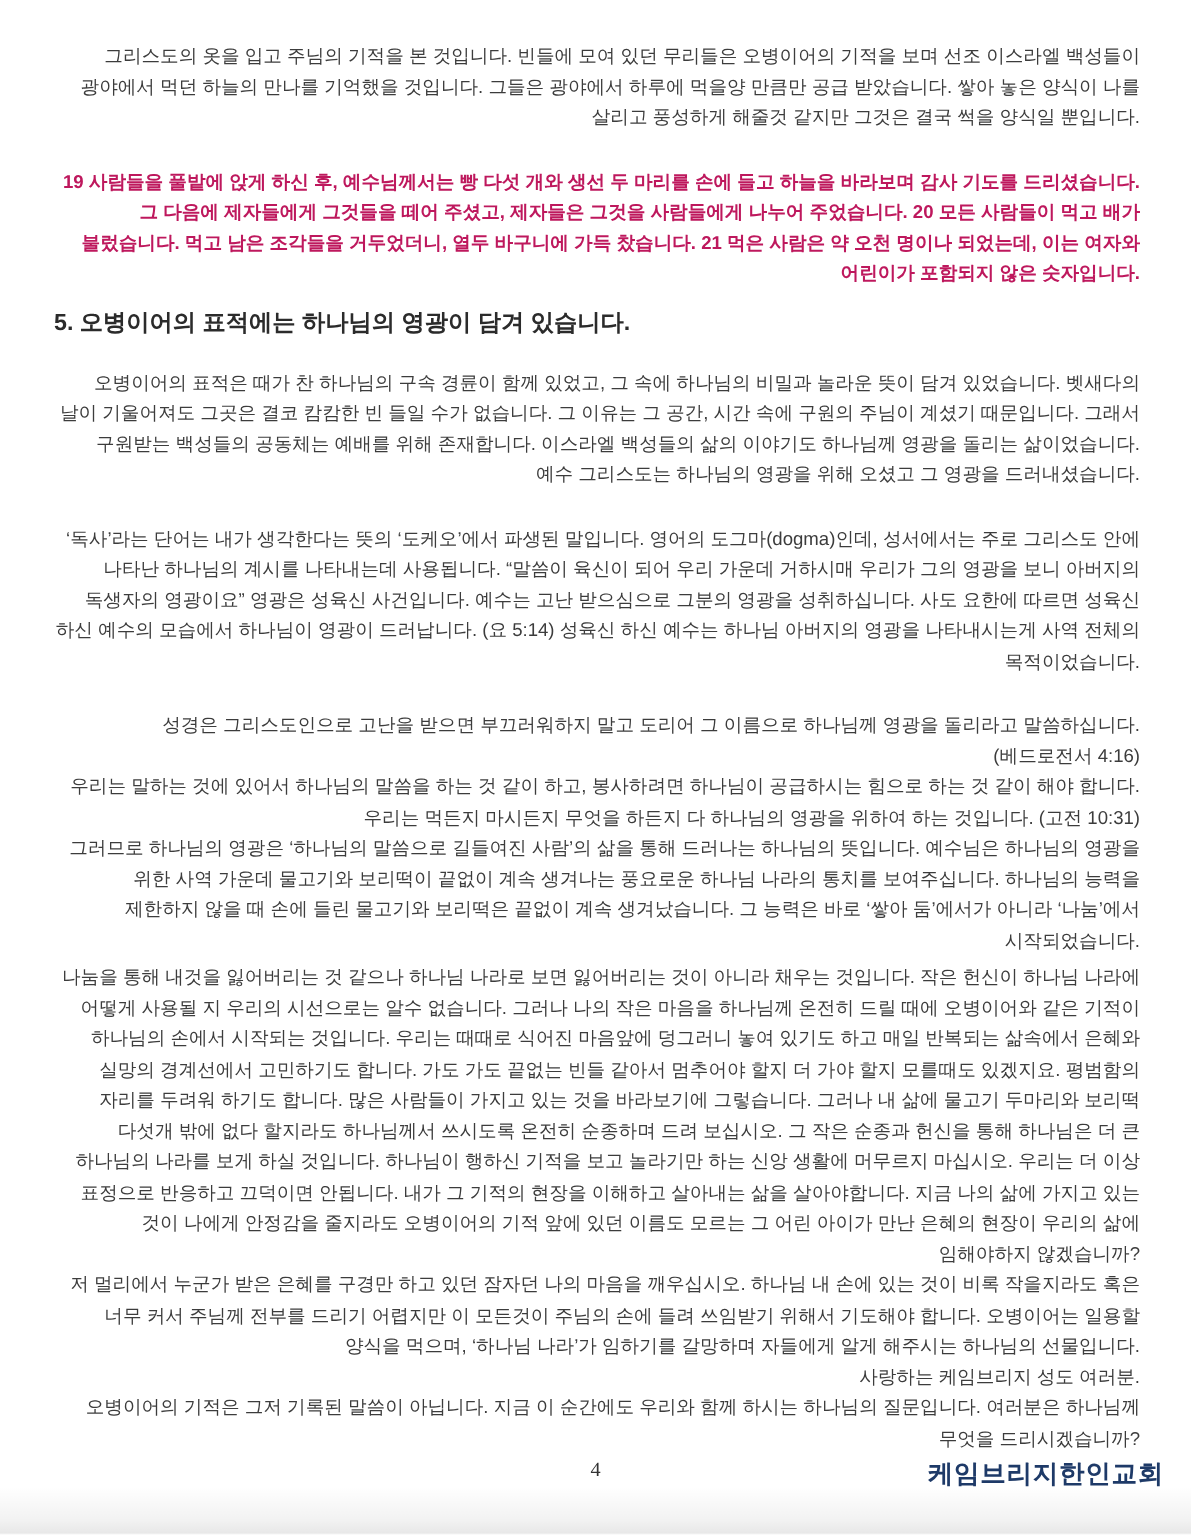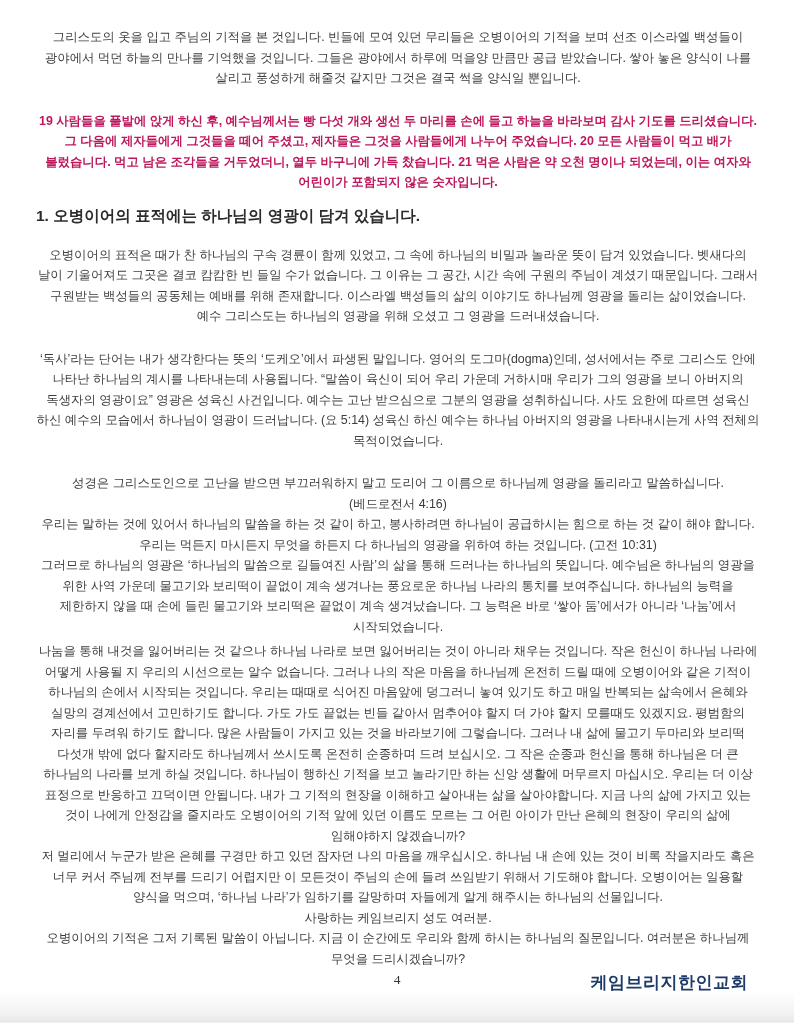--- a/index.html
+++ b/index.html
@@ -13,21 +13,21 @@
   .content {
     position: absolute;
     left: 36px; right: 34px; top: 27px;
   }
   .para {
     font-size: 12.4px;
     line-height: 20.5px;
     color: #3c3c3c;
     white-space: pre-line;
     margin: 0 0 22px 0;
-    text-align: center;
+    text-align: right;
     word-break: keep-all;
   }
   .para.bold {
     font-weight: 700;
     color: #be185d;
     margin-bottom: 11px;
   }
   .section-heading {
     font-size: 15.5px;
     line-height: 24px;
@@ -46,21 +46,21 @@
   .page-number {
     position: absolute;
     left: 0; right: 0;
     text-align: center;
     font-size: 13.5px;
     color: #333333;
     font-family: "Liberation Serif", "DejaVu Serif", serif;
   }
   .church-name {
     position: absolute;
-    right: 46px;
+    right: 18px;
     top: -1px;
     font-family: Liberation Sans, sans-serif;
     font-weight: 700;
     font-size: 17px;
     letter-spacing: 0.5px;
     color: #1e3a68;
     margin-left: 32px;
   }
   .page-bottom-edge {
     position: absolute;
@@ -75,21 +75,21 @@
   }
 </style>
 </head>
 <body>
 
 <div class="content">
   <p class="para">그리스도의 옷을 입고 주님의 기적을 본 것입니다. 빈들에 모여 있던 무리들은 오병이어의 기적을 보며 선조 이스라엘 백성들이 광야에서 먹던 하늘의 만나를 기억했을 것입니다. 그들은 광야에서 하루에 먹을양 만큼만 공급 받았습니다. 쌓아 놓은 양식이 나를 살리고 풍성하게 해줄것 같지만 그것은 결국 썩을 양식일 뿐입니다.</p>
 
   <p class="para bold">19 사람들을 풀밭에 앉게 하신 후, 예수님께서는 빵 다섯 개와 생선 두 마리를 손에 들고 하늘을 바라보며 감사 기도를 드리셨습니다. 그 다음에 제자들에게 그것들을 떼어 주셨고, 제자들은 그것을 사람들에게 나누어 주었습니다. 20 모든 사람들이 먹고 배가 불렀습니다. 먹고 남은 조각들을 거두었더니, 열두 바구니에 가득 찼습니다. 21 먹은 사람은 약 오천 명이나 되었는데, 이는 여자와 어린이가 포함되지 않은 숫자입니다.</p>
 
-  <h2 class="section-heading">1. 오병이어의 표적에는 하나님의 영광이 담겨 있습니다.</h2>
+  <h2 class="section-heading">5. 오병이어의 표적에는 하나님의 영광이 담겨 있습니다.</h2>
 
   <p class="para">오병이어의 표적은 때가 찬 하나님의 구속 경륜이 함께 있었고, 그 속에 하나님의 비밀과 놀라운 뜻이 담겨 있었습니다. 벳새다의 날이 기울어져도 그곳은 결코 캄캄한 빈 들일 수가 없습니다. 그 이유는 그 공간, 시간 속에 구원의 주님이 계셨기 때문입니다. 그래서 구원받는 백성들의 공동체는 예배를 위해 존재합니다. 이스라엘 백성들의 삶의 이야기도 하나님께 영광을 돌리는 삶이었습니다. 예수 그리스도는 하나님의 영광을 위해 오셨고 그 영광을 드러내셨습니다.</p>
 
   <p class="para">‘독사’라는 단어는 내가 생각한다는 뜻의 ‘도케오’에서 파생된 말입니다. 영어의 도그마(dogma)인데, 성서에서는 주로 그리스도 안에 나타난 하나님의 계시를 나타내는데 사용됩니다. “말씀이 육신이 되어 우리 가운데 거하시매 우리가 그의 영광을 보니 아버지의 독생자의 영광이요” 영광은 성육신 사건입니다. 예수는 고난 받으심으로 그분의 영광을 성취하십니다. 사도 요한에 따르면 성육신 하신 예수의 모습에서 하나님이 영광이 드러납니다. (요 5:14) 성육신 하신 예수는 하나님 아버지의 영광을 나타내시는게 사역 전체의 목적이었습니다.</p>
 
   <p class="para tight">성경은 그리스도인으로 고난을 받으면 부끄러워하지 말고 도리어 그 이름으로 하나님께 영광을 돌리라고 말씀하십니다.
 (베드로전서 4:16)
 우리는 말하는 것에 있어서 하나님의 말씀을 하는 것 같이 하고, 봉사하려면 하나님이 공급하시는 힘으로 하는 것 같이 해야 합니다. 우리는 먹든지 마시든지 무엇을 하든지 다 하나님의 영광을 위하여 하는 것입니다. (고전 10:31)
 그러므로 하나님의 영광은 ‘하나님의 말씀으로 길들여진 사람’의 삶을 통해 드러나는 하나님의 뜻입니다. 예수님은 하나님의 영광을 위한 사역 가운데 물고기와 보리떡이 끝없이 계속 생겨나는 풍요로운 하나님 나라의 통치를 보여주십니다. 하나님의 능력을 제한하지 않을 때 손에 들린 물고기와 보리떡은 끝없이 계속 생겨났습니다. 그 능력은 바로 ‘쌓아 둠’에서가 아니라 ‘나눔’에서 시작되었습니다.</p>
 

